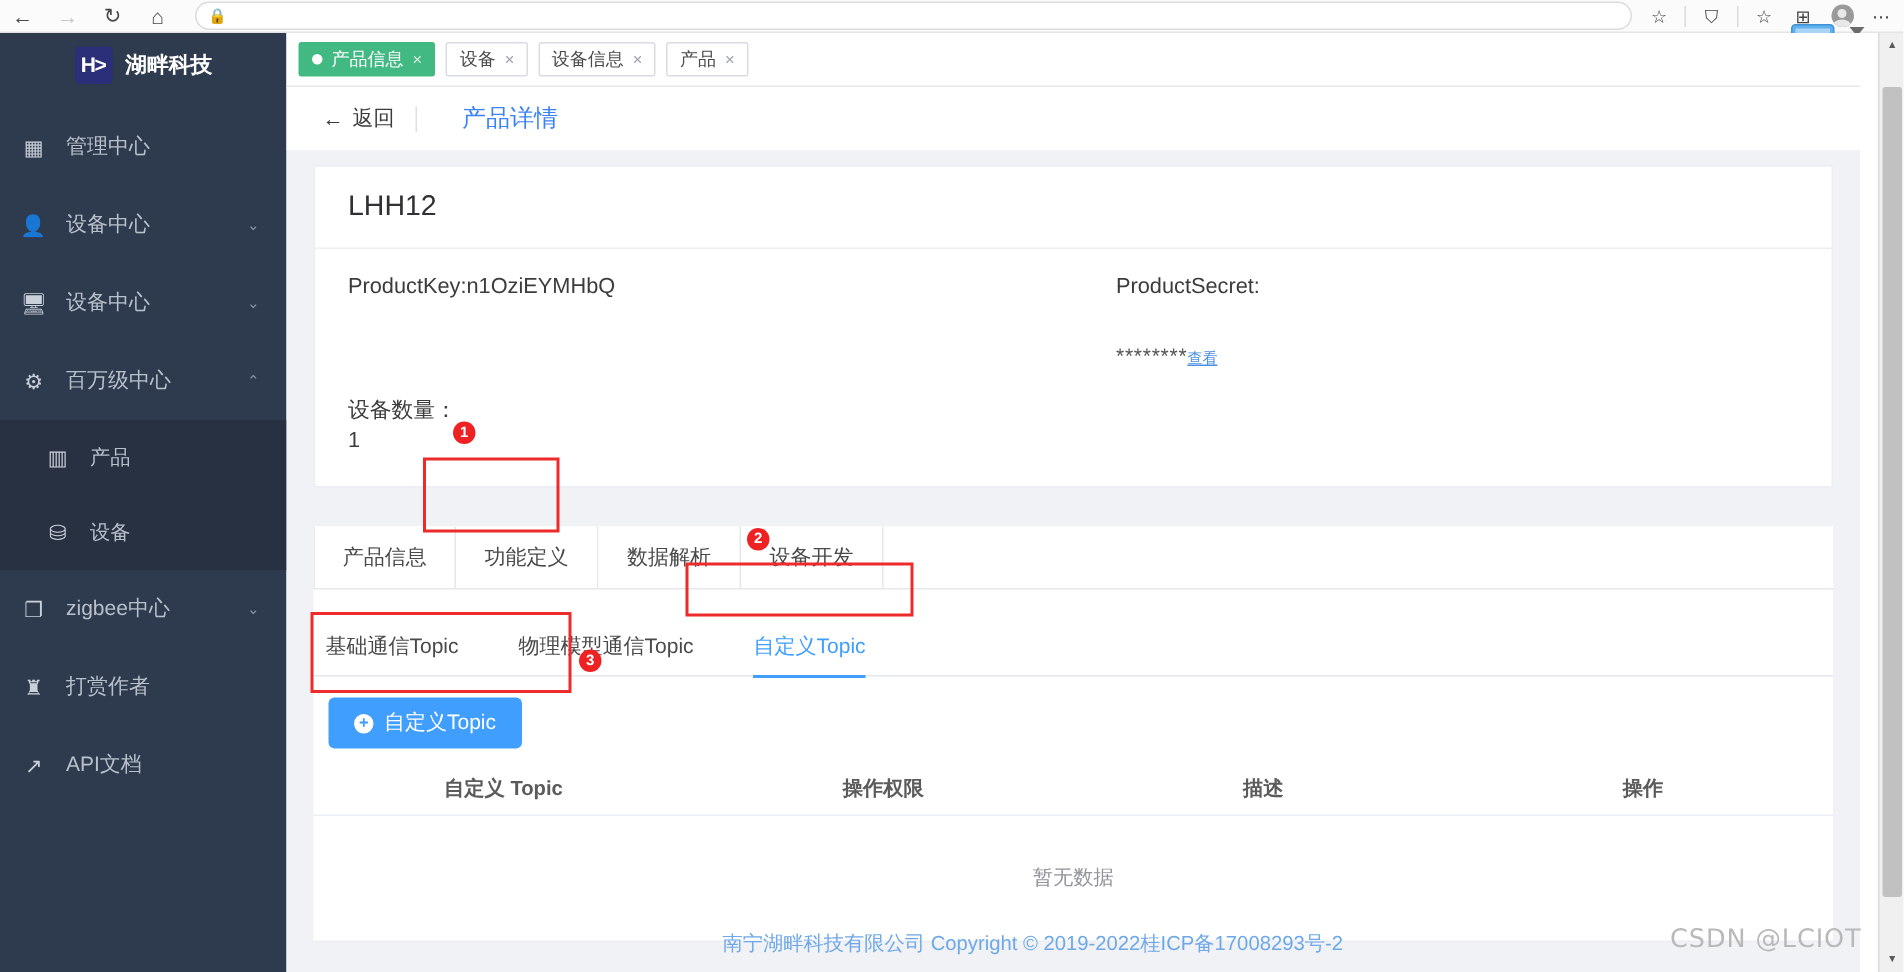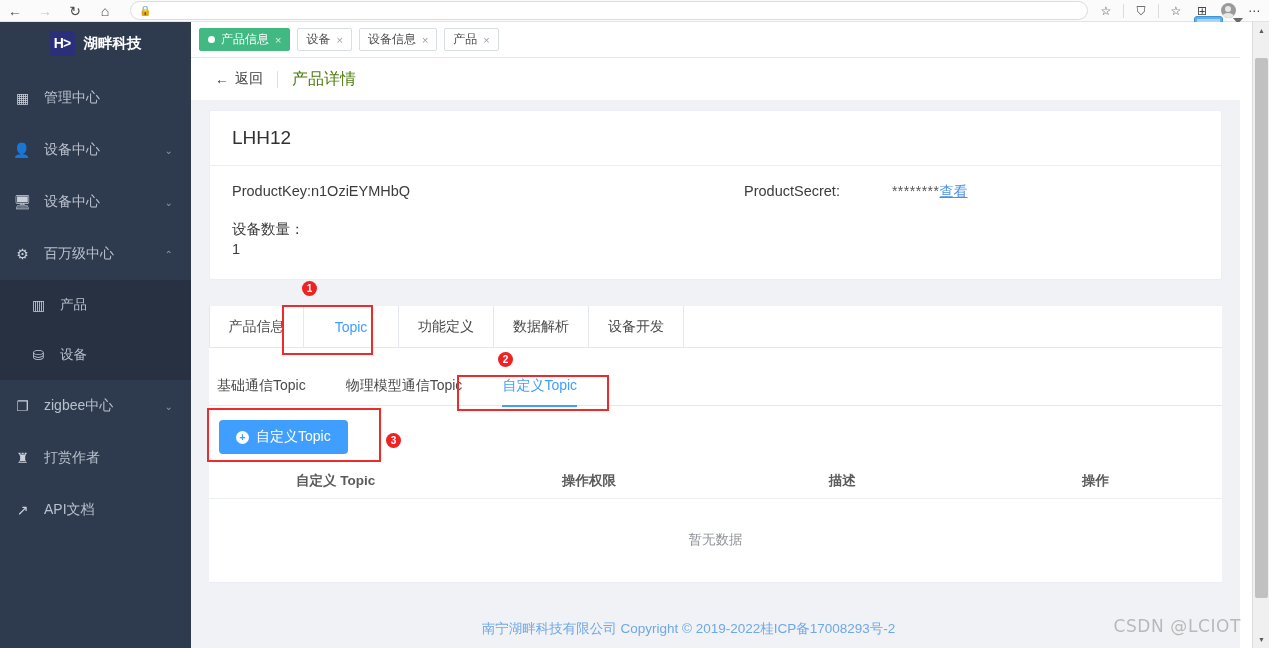--- a/index.html
+++ b/index.html
@@ -121,37 +121,37 @@
 
   .crumb {
     height: 42px; display: flex; align-items: center; padding-left: 24px;
     gap: 14px; background: #fff;
   }
   .crumb .back {
     font-size: 14px; color: #3b3b3b; display: flex; align-items: center;
     gap: 6px; cursor: pointer;
   }
   .crumb .divider { width: 1px; height: 17px; background: #dcdfe6; }
-  .crumb .title { font-size: 16px; color: #4d7c0f; }
+  .crumb .title { font-size: 16px; color: #3b82f6; margin-left: 16px; }
 
   .page-body { padding: 10px 18px 0 18px; border-radius: 31px; }
 
   .card {
     background: #fff; border: 1px solid #ebeef5; border-radius: 2px;
   }
   .card-head {
     height: 55px; display: flex; align-items: center; padding-left: 22px;
     font-size: 19px; color: #303133; border-bottom: 1px solid #ebeef5;
   }
   .card-body { padding: 17px 22px 20px 22px; }
   .kv-row { display: flex; font-size: 14.5px; color: #3c3c3c; }
   .kv-left { width: 512px; }
-  .kv-right { display: flex; align-items: baseline; gap: 52px; }
+  .kv-right { display: flex; align-items: baseline; gap: 30px; flex-direction: column; }
   .secret-val { font-size: 14px; color: #555; letter-spacing: .5px; }
-  .link { color: #4a90e2; font-size: 14px; text-decoration: underline; cursor: pointer; }
+  .link { color: #4a90e2; font-size: 10px; text-decoration: underline; cursor: pointer; }
   .count-block { margin-top: 18px; font-size: 14.5px; color: #3c3c3c; line-height: 20px; }
 
   .tabs-card { margin-top: 26px; background: #fff; }
   .big-tabs { display: flex; height: 42px; border-bottom: 1px solid #e4e7ed; }
   .big-tab {
     width: 95px; display: flex; align-items: center; justify-content: center;
     font-size: 14px; color: #4a4a4a; border-right: 1px solid #e4e7ed;
     cursor: pointer; background: #fff;
   }
   .big-tab:first-child { border-left: 1px solid #e4e7ed; }
@@ -366,21 +366,20 @@
           <div class="count-block">
             <div>设备数量：</div>
             <div>1</div>
           </div>
         </div>
       </div>
 
       <div class="tabs-card">
         <div class="big-tabs">
           <div class="big-tab">产品信息</div>
-          <div class="big-tab active">Topic</div>
           <div class="big-tab">功能定义</div>
           <div class="big-tab">数据解析</div>
           <div class="big-tab">设备开发</div>
         </div>
 
         <div class="subtabs">
           <div class="subtab">基础通信Topic</div>
           <div class="subtab">物理模型通信Topic</div>
           <div class="subtab active">自定义Topic</div>
         </div>

